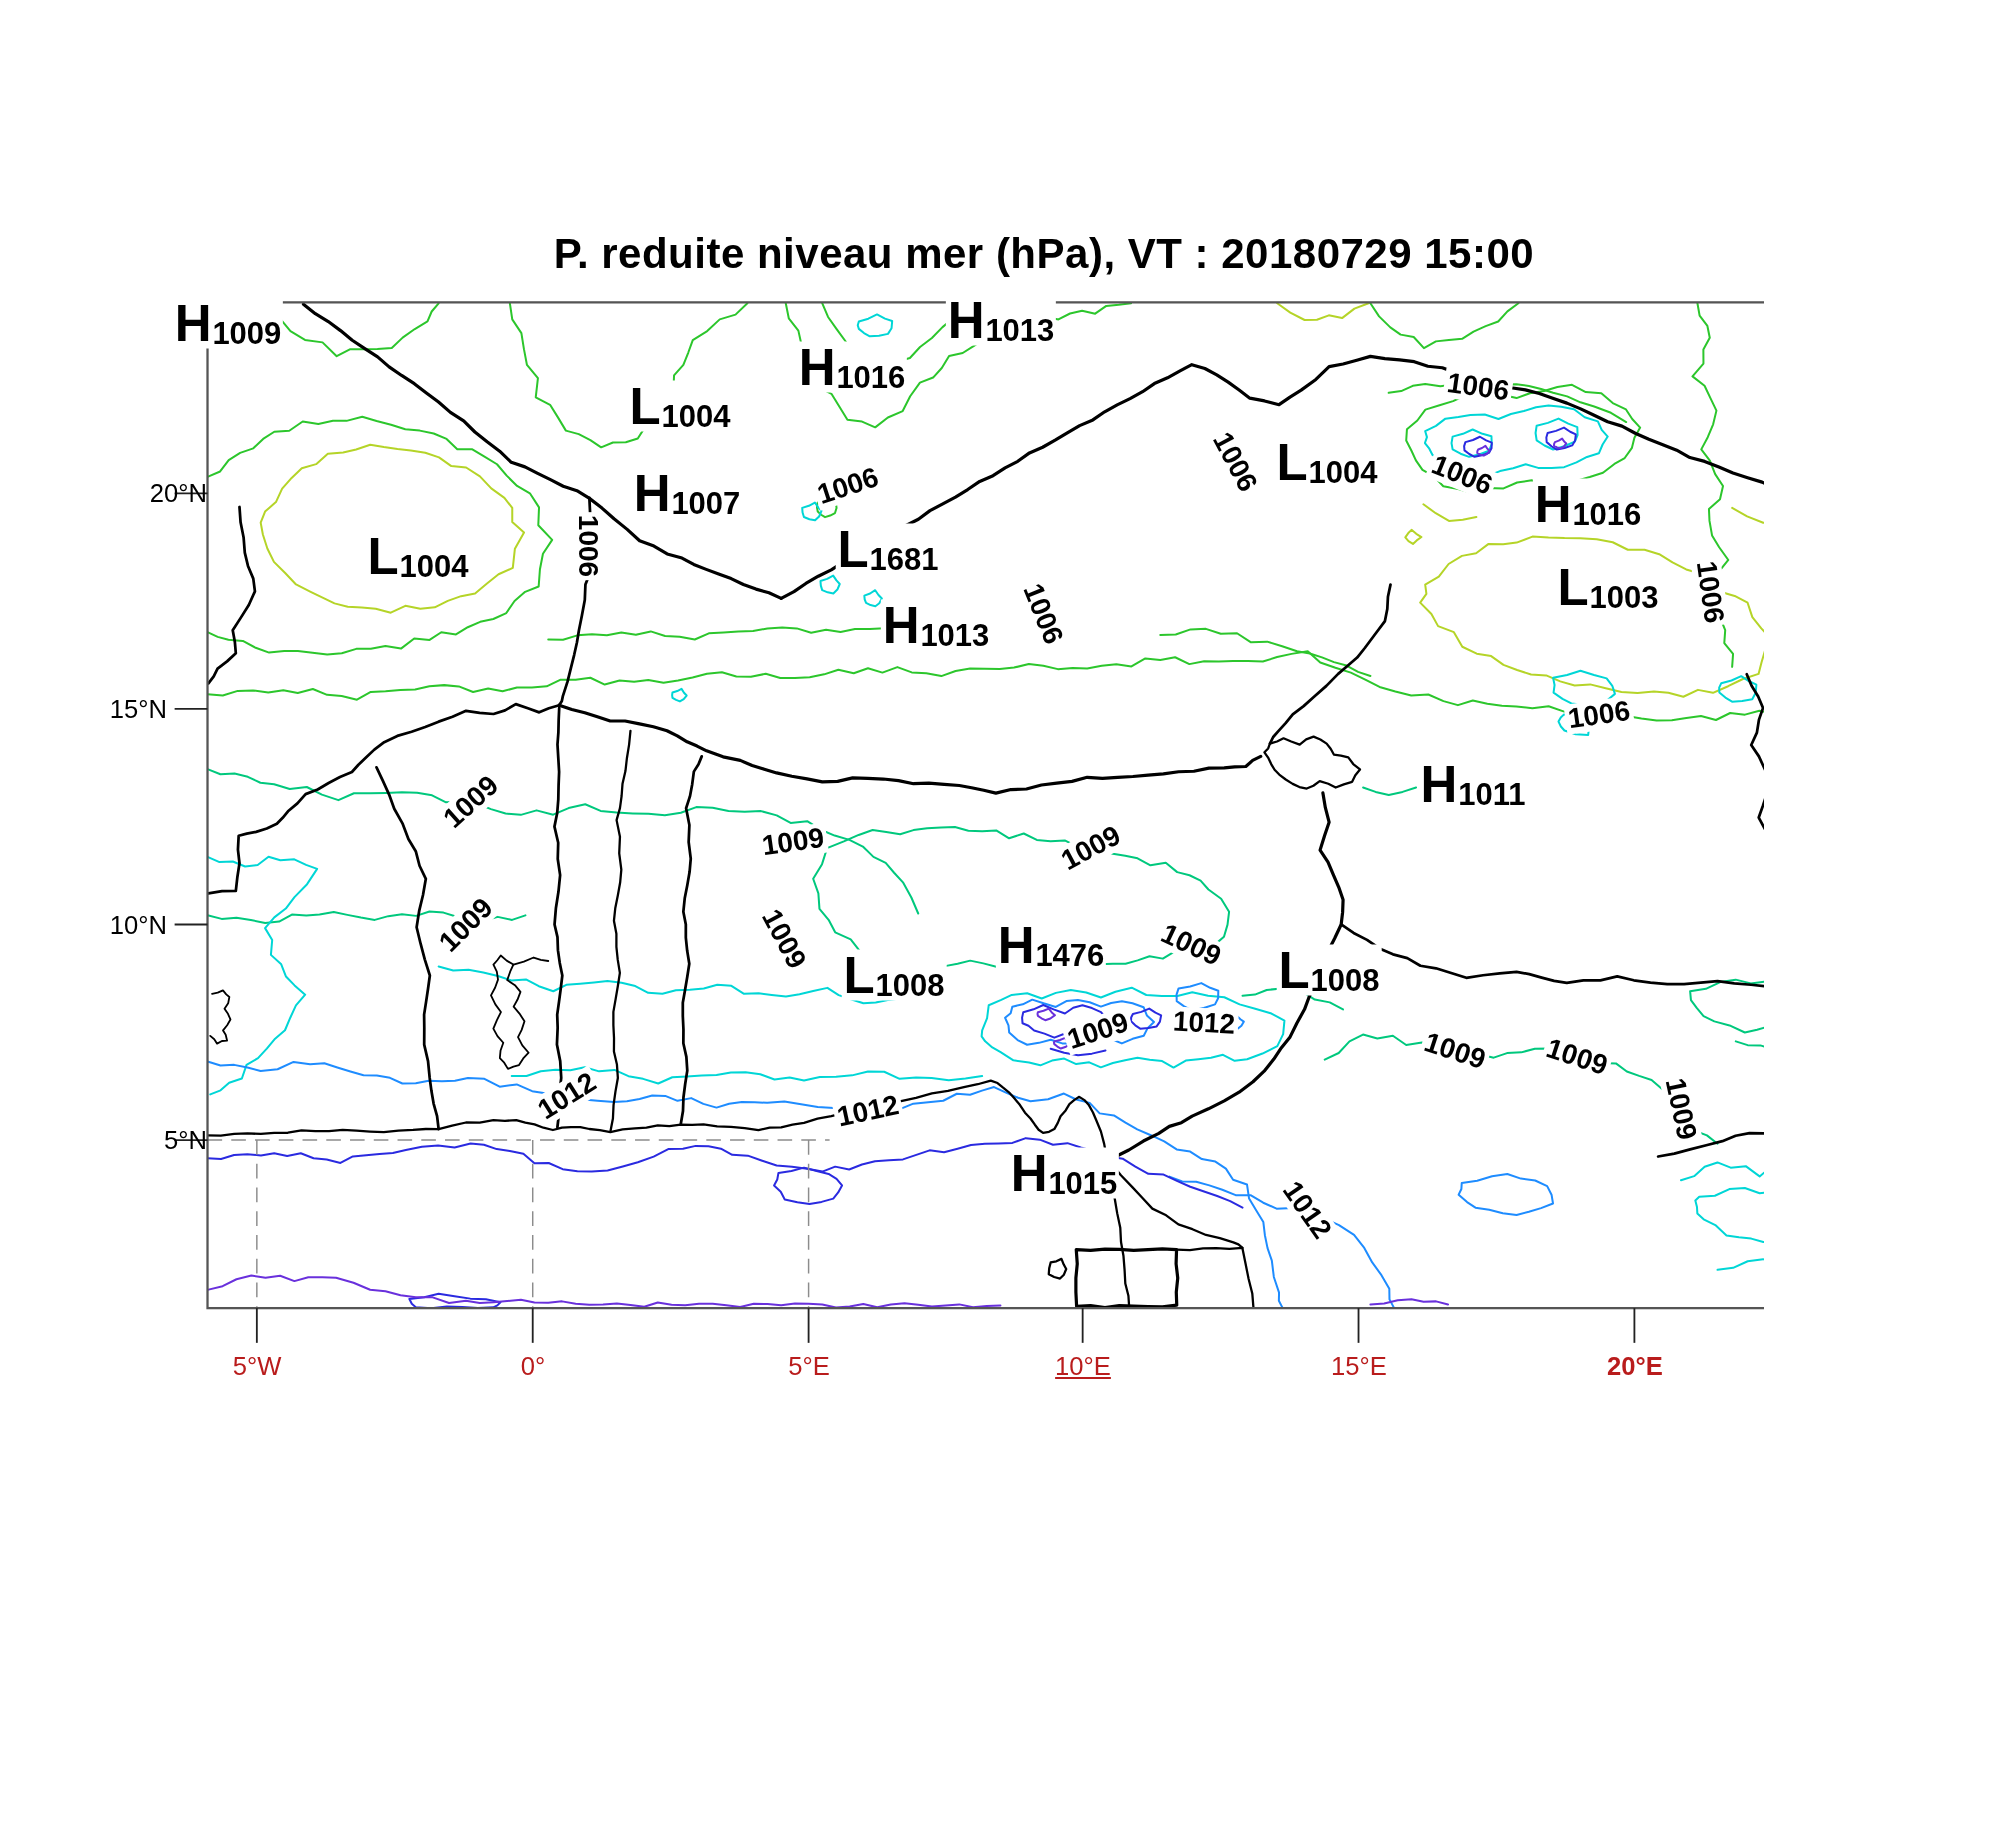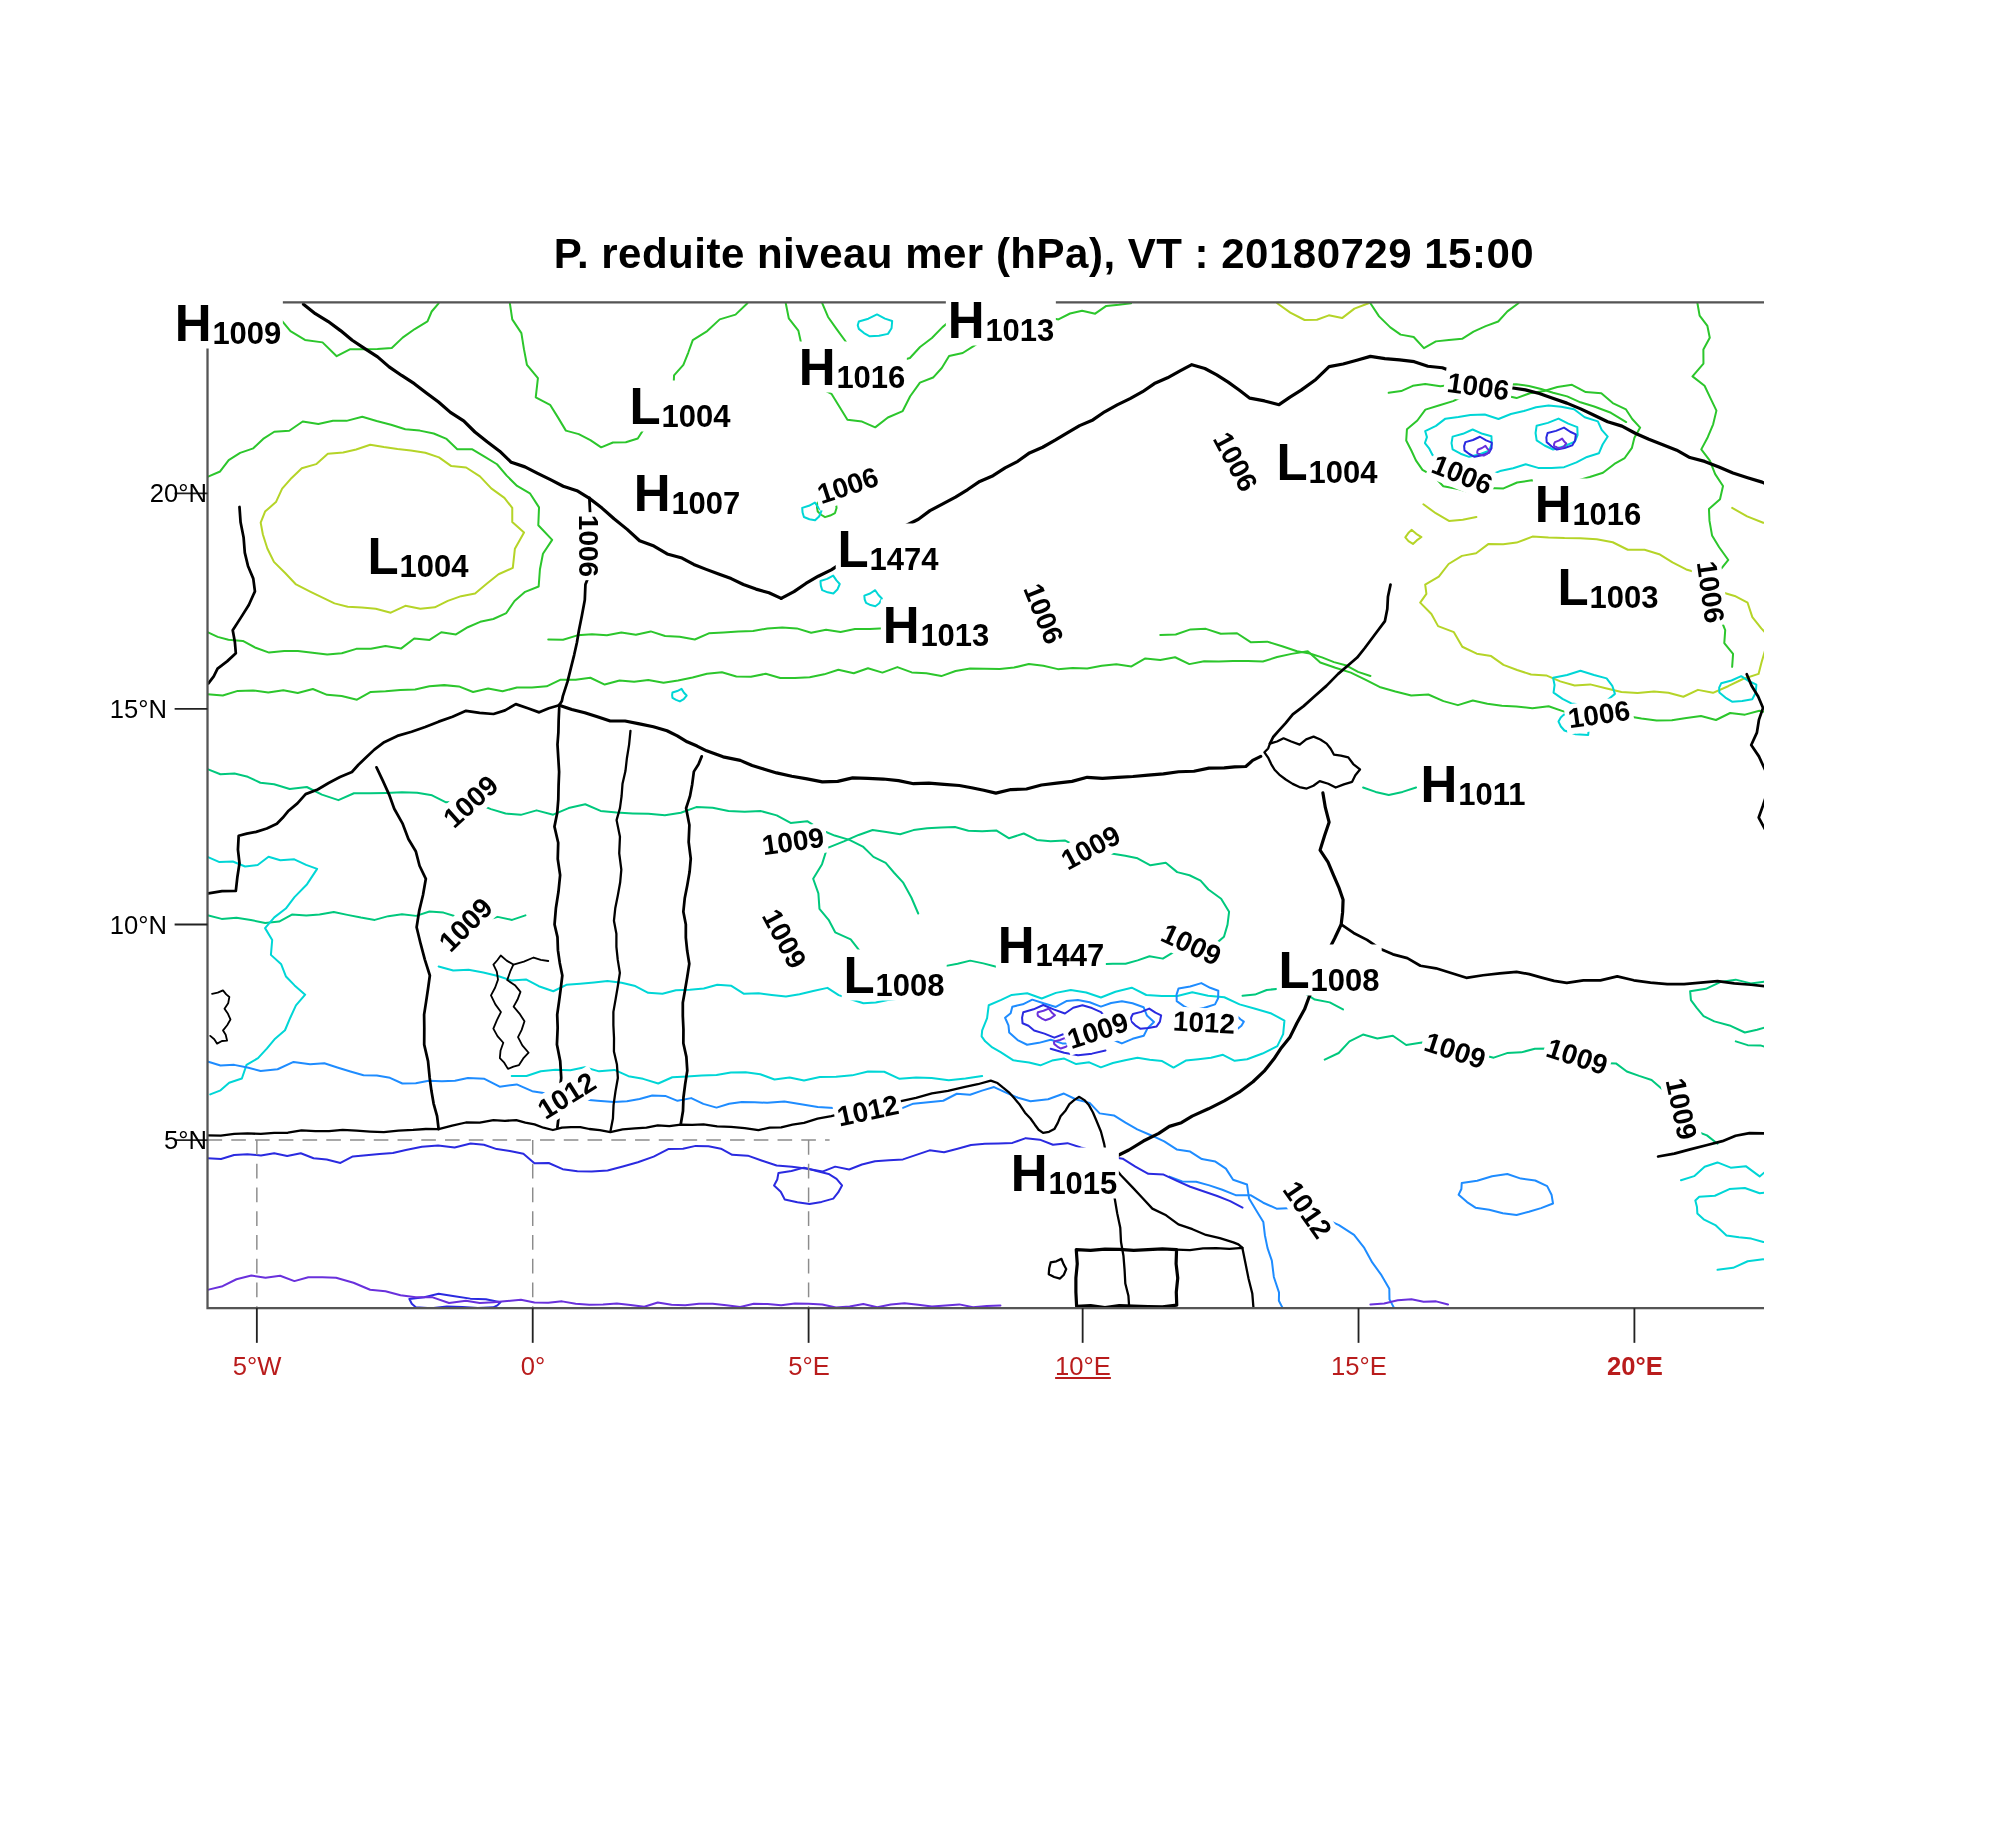--- a/index.html
+++ b/index.html
@@ -163,21 +163,21 @@
       <div class="pc" style="left: 1001px; top: 320px;">
         <span class="pc-letter">H</span>
         <span class="pc-sub">1013</span>
       </div>
       <div class="pc" style="left: 852px; top: 367px;">
         <span class="pc-letter">H</span>
         <span class="pc-sub">1016</span>
       </div>
       <div class="pc" style="left: 888px; top: 549px;">
         <span class="pc-letter">L</span>
-        <span class="pc-sub">1474</span>
+        <span class="pc-sub">1681</span>
       </div>
       <div class="pc" style="left: 936px; top: 625px;">
         <span class="pc-letter">H</span>
         <span class="pc-sub">1013</span>
       </div>
       <div class="pc" style="left: 1327px; top: 462px;">
         <span class="pc-letter">L</span>
         <span class="pc-sub">1004</span>
       </div>
       <div class="pc" style="left: 1588px; top: 504px;">
@@ -187,21 +187,21 @@
       <div class="pc" style="left: 1608px; top: 587px;">
         <span class="pc-letter">L</span>
         <span class="pc-sub">1003</span>
       </div>
       <div class="pc" style="left: 1473px; top: 784px;">
         <span class="pc-letter">H</span>
         <span class="pc-sub">1011</span>
       </div>
       <div class="pc" style="left: 1051px; top: 945px;">
         <span class="pc-letter">H</span>
-        <span class="pc-sub">1447</span>
+        <span class="pc-sub">1476</span>
       </div>
       <div class="pc" style="left: 894px; top: 975px;">
         <span class="pc-letter">L</span>
         <span class="pc-sub">1008</span>
       </div>
       <div class="pc" style="left: 1329px; top: 970px;">
         <span class="pc-letter">L</span>
         <span class="pc-sub">1008</span>
       </div>
       <div class="pc" style="left: 1064px; top: 1173px;">

